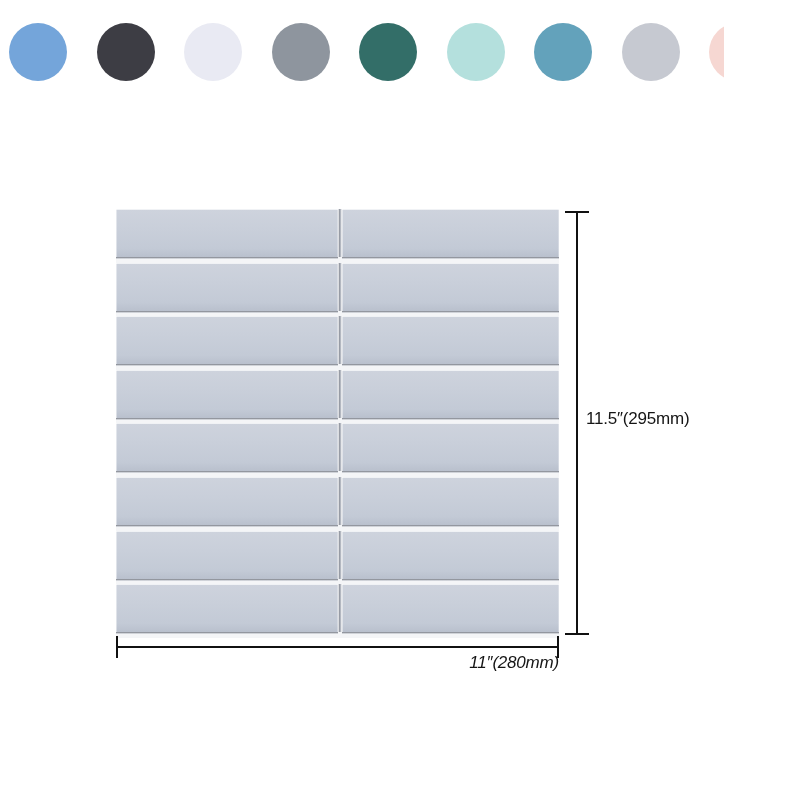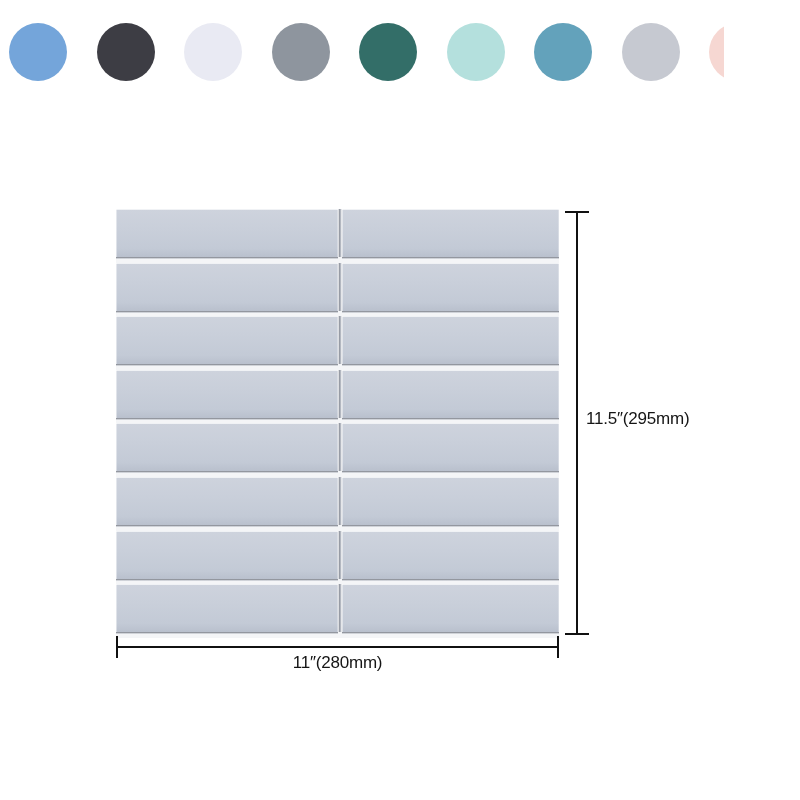--- a/index.html
+++ b/index.html
@@ -143,24 +143,25 @@
     background: #111111;
   }
   #dim-horizontal .cap-v.start { left: 0px;   top: -10px; }
   #dim-horizontal .cap-v.end   { left: 441px; top: -10px; }
 
   #dim-horizontal-label {
     position: absolute;
     left: 116px;
     top: 653px;
     width: 443px;
-    text-align: center;
+    text-align: right;
     font-size: 17px;
     color: #151515;
     letter-spacing: -0.2px;
+    font-style: italic;
   }
 </style>
 </head>
 <body>
 
 <div id="page">
 
   <div id="swatch-strip">
       <div class="swatch" style="left: 9px; background: rgb(116, 165, 218);"></div>
       <div class="swatch" style="left: 96.5px; background: rgb(61, 61, 68);"></div>

